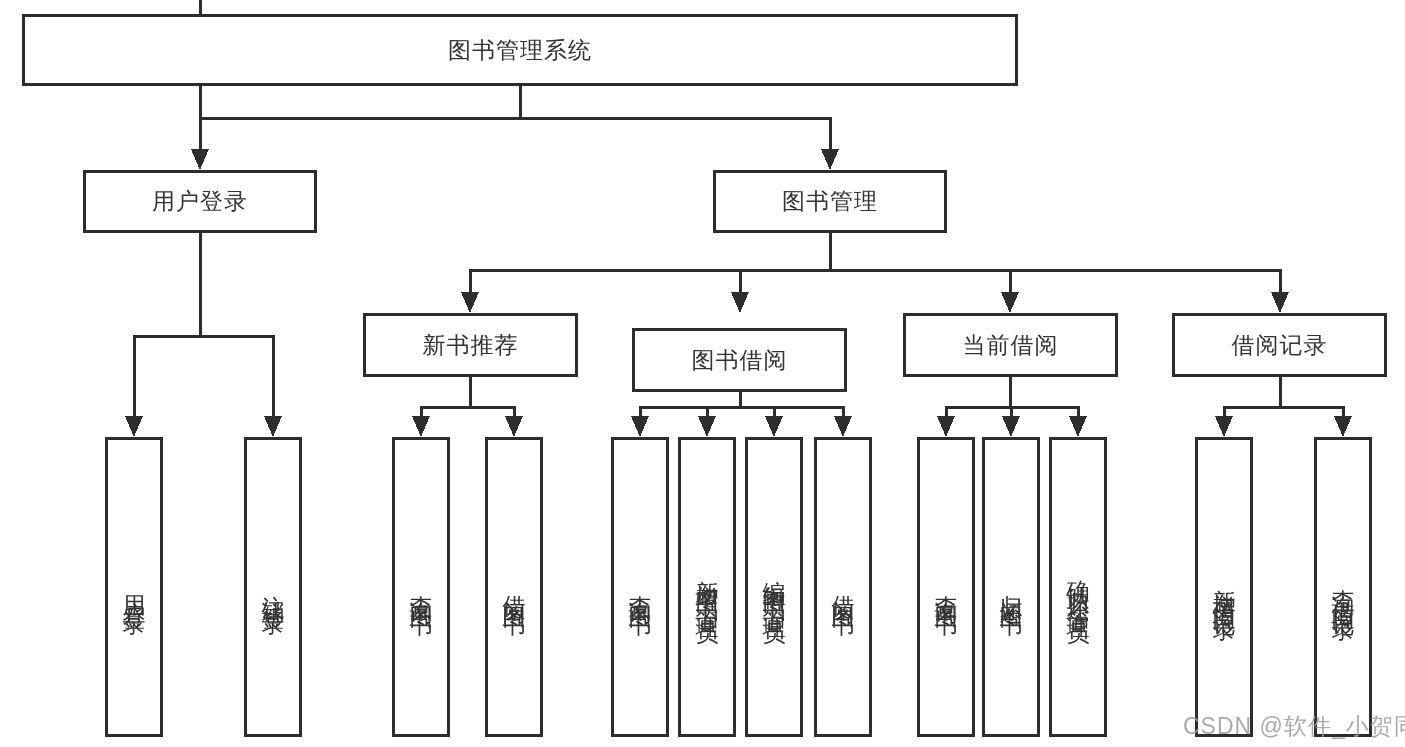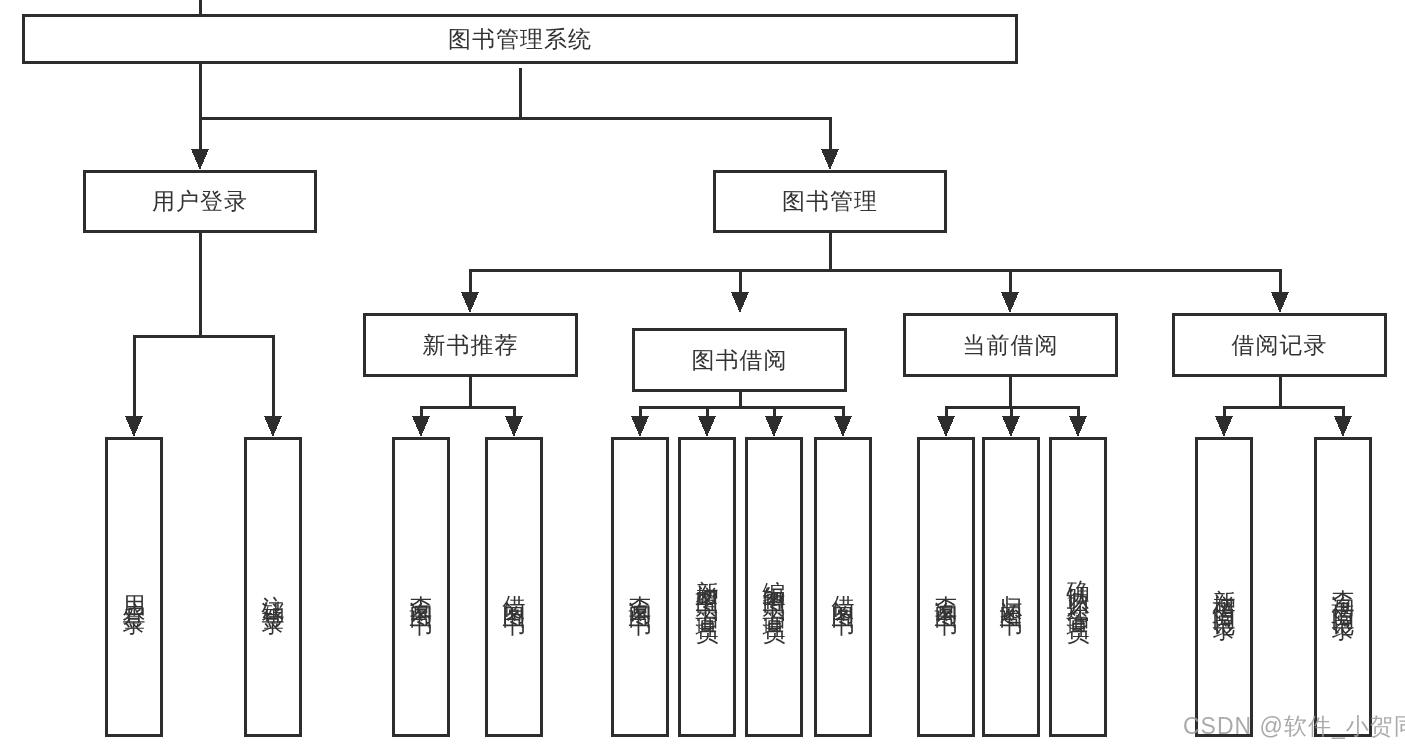--- a/index.html
+++ b/index.html
@@ -121,21 +121,21 @@
       <polygon points="765,416 783,416 774,437"></polygon>
       <polygon points="834,416 852,416 843,437"></polygon>
       <polygon points="937,416 955,416 946,437"></polygon>
       <polygon points="1002,416 1020,416 1011,437"></polygon>
       <polygon points="1069,416 1087,416 1078,437"></polygon>
       <polygon points="1215,416 1233,416 1224,437"></polygon>
       <polygon points="1334,416 1352,416 1343,437"></polygon>
     </g>
   </svg>
 
-  <div class="node" style="left:22px; top:14px; width:996px; height:50px">图书管理系统</div>
+  <div class="node" style="left:22px; top:14px; width:996px; height:72px">图书管理系统</div>
 
   <div class="node" style="left:83px; top:170px; width:234px; height:63px">用户登录</div>
   <div class="node" style="left:363px; top:313px; width:215px; height:64px">新书推荐</div>
 
   <div class="node" style="left:713px; top:170px; width:234px; height:63px">图书管理</div>
   <div class="node" style="left:632px; top:328px; width:215px; height:64px">图书借阅</div>
   <div class="node" style="left:903px; top:313px; width:215px; height:64px">当前借阅</div>
   <div class="node" style="left:1172px; top:313px; width:215px; height:64px">借阅记录</div>
 
   <div class="node vnode" style="left:105px; top:437px; width:58px; height:300px">用户登录</div>

